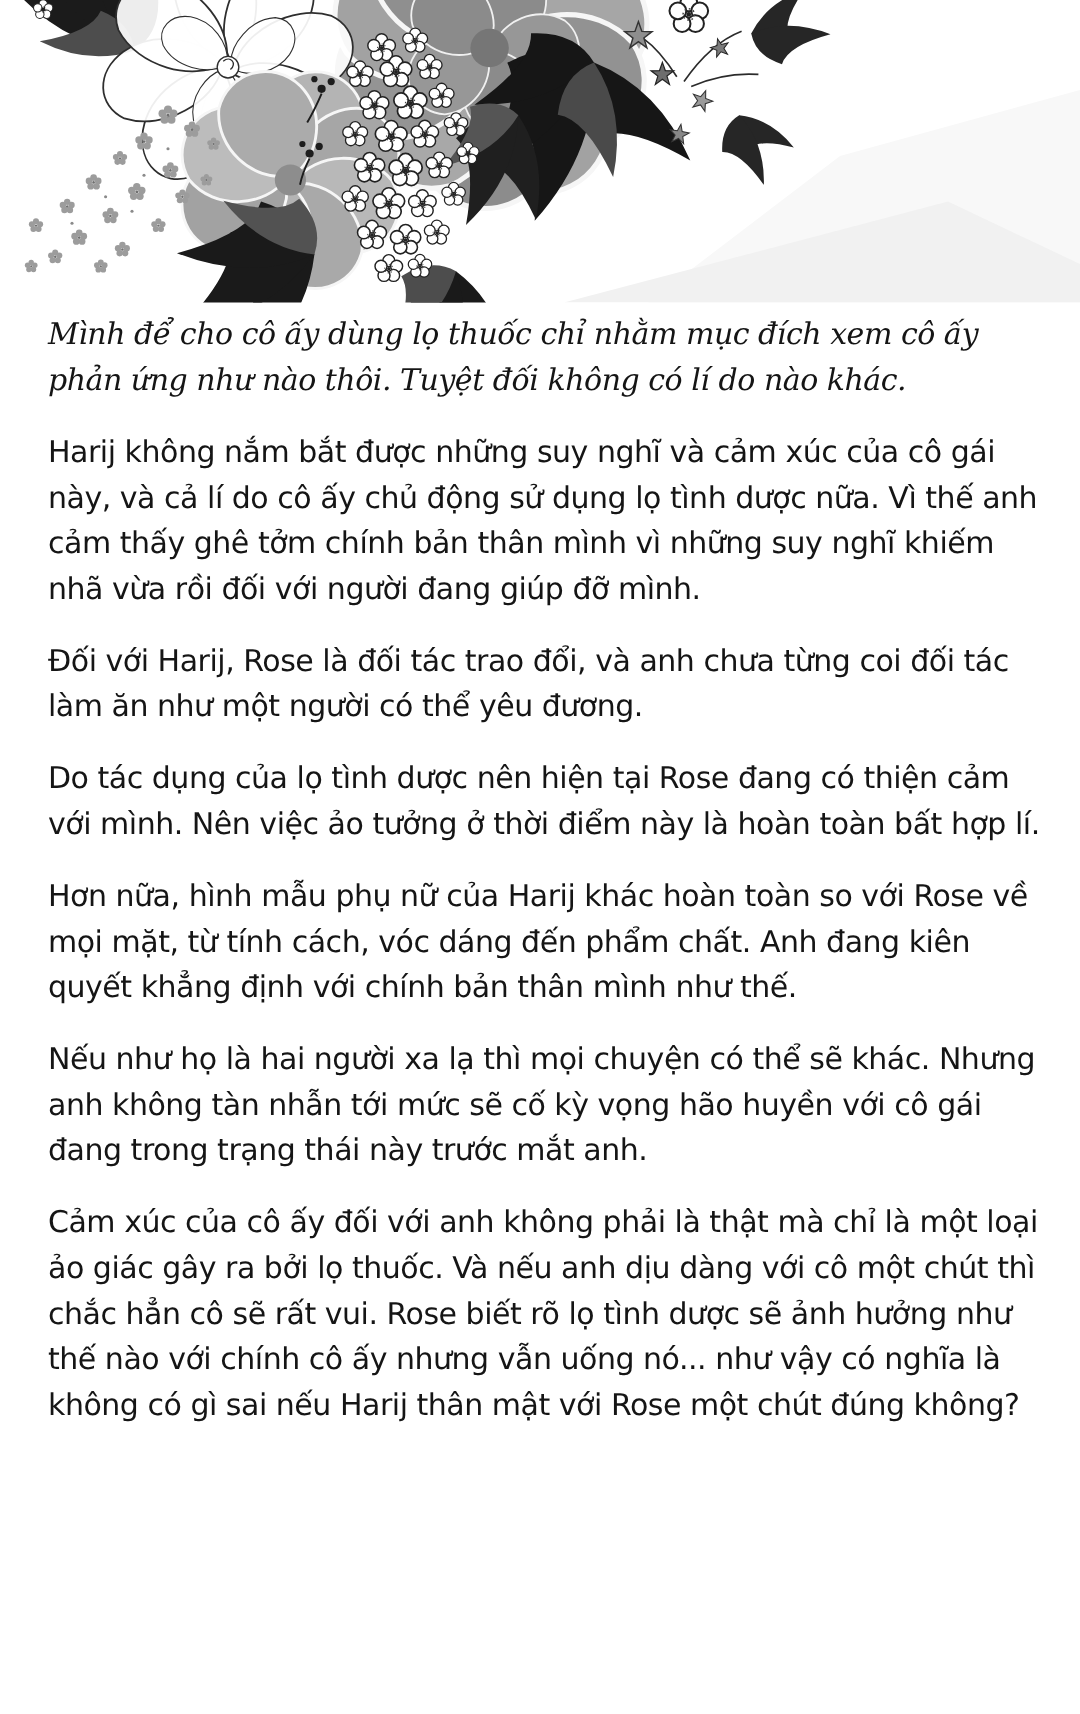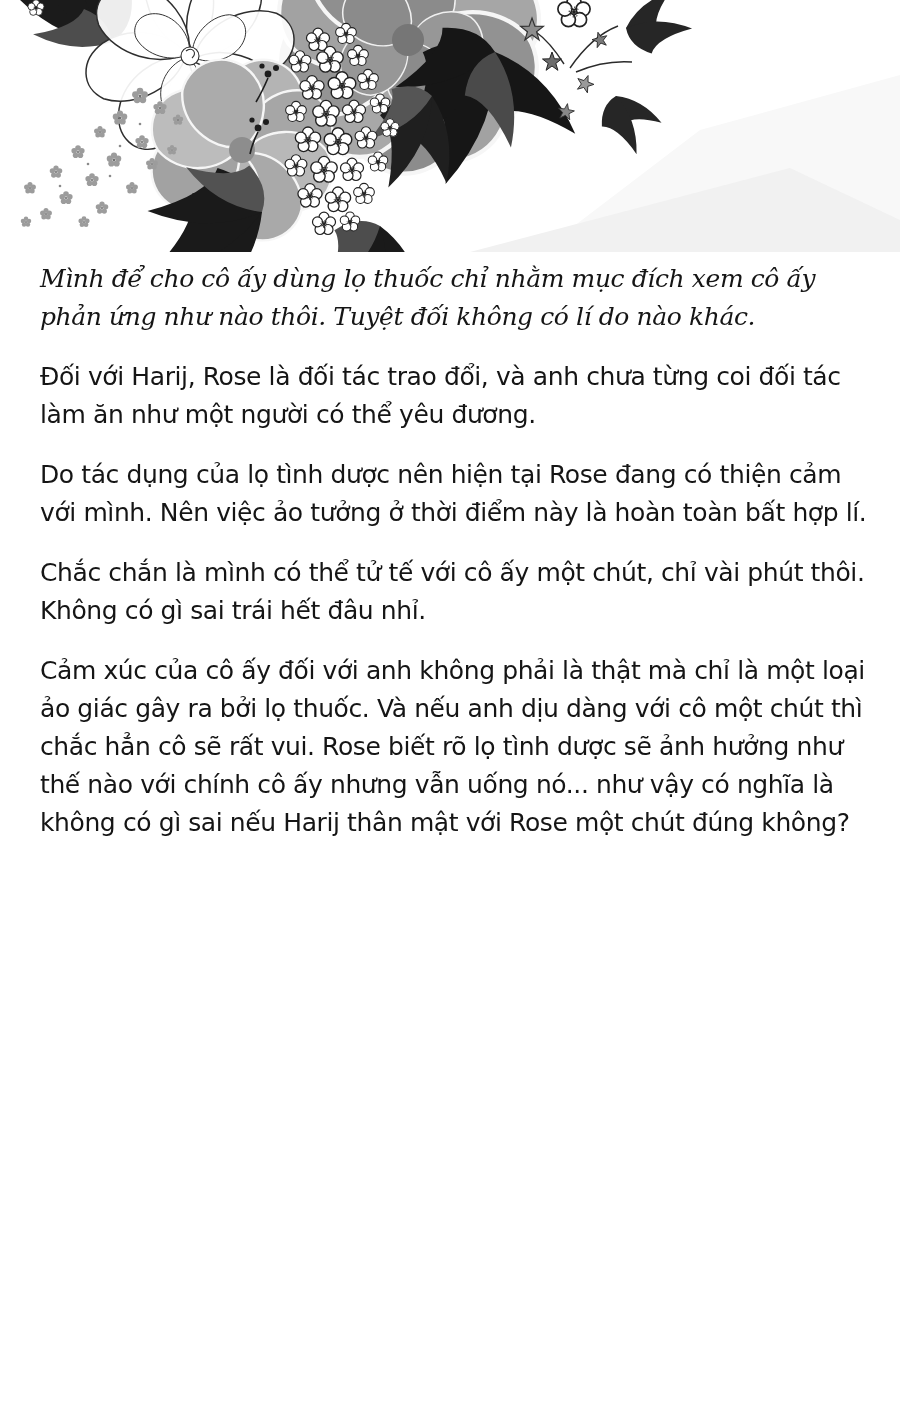--- a/index.html
+++ b/index.html
@@ -242,19 +242,21 @@
           <circle cx="88" cy="164" r="1.3"></circle>
         <circle cx="60" cy="186" r="1.3"></circle>
           <circle cx="110" cy="176" r="1.3"></circle>
         <circle cx="140" cy="124" r="1.3"></circle>
       </g>
     </g>
   </svg>
 
   <div class="text">
     <p class="lead">Mình để cho cô ấy dùng lọ thuốc chỉ nhằm mục đích xem cô ấy phản ứng như nào thôi. Tuyệt đối không có lí do nào khác.</p>
+    <p>Harij không nắm bắt được những suy nghĩ và cảm xúc của cô gái này, và cả lí do cô ấy chủ động sử dụng lọ tình dược nữa. Vì thế anh cảm thấy ghê tởm chính bản thân mình vì những suy nghĩ khiếm nhã vừa rồi đối với người đang giúp đỡ mình.</p>
     <p>Đối với Harij, Rose là đối tác trao đổi, và anh chưa từng coi đối tác làm ăn như một người có thể yêu đương.</p>
     <p>Do tác dụng của lọ tình dược nên hiện tại Rose đang có thiện cảm với mình. Nên việc ảo tưởng ở thời điểm này là hoàn toàn bất hợp lí.</p>
-    <p>Chắc chắn là mình có thể tử tế với cô ấy một chút, chỉ vài phút thôi. Không có gì sai trái hết đâu nhỉ.</p>
+    <p>Hơn nữa, hình mẫu phụ nữ của Harij khác hoàn toàn so với Rose về mọi mặt, từ tính cách, vóc dáng đến phẩm chất. Anh đang kiên quyết khẳng định với chính bản thân mình như thế.</p>
+    <p>Nếu như họ là hai người xa lạ thì mọi chuyện có thể sẽ khác. Nhưng anh không tàn nhẫn tới mức sẽ cố kỳ vọng hão huyền với cô gái đang trong trạng thái này trước mắt anh.</p>
     <p>Cảm xúc của cô ấy đối với anh không phải là thật mà chỉ là một loại ảo giác gây ra bởi lọ thuốc. Và nếu anh dịu dàng với cô một chút thì chắc hẳn cô sẽ rất vui. Rose biết rõ lọ tình dược sẽ ảnh hưởng như thế nào với chính cô ấy nhưng vẫn uống nó... như vậy có nghĩa là không có gì sai nếu Harij thân mật với Rose một chút đúng không?</p>
   </div>
 
 </div>
 
 </body></html>

